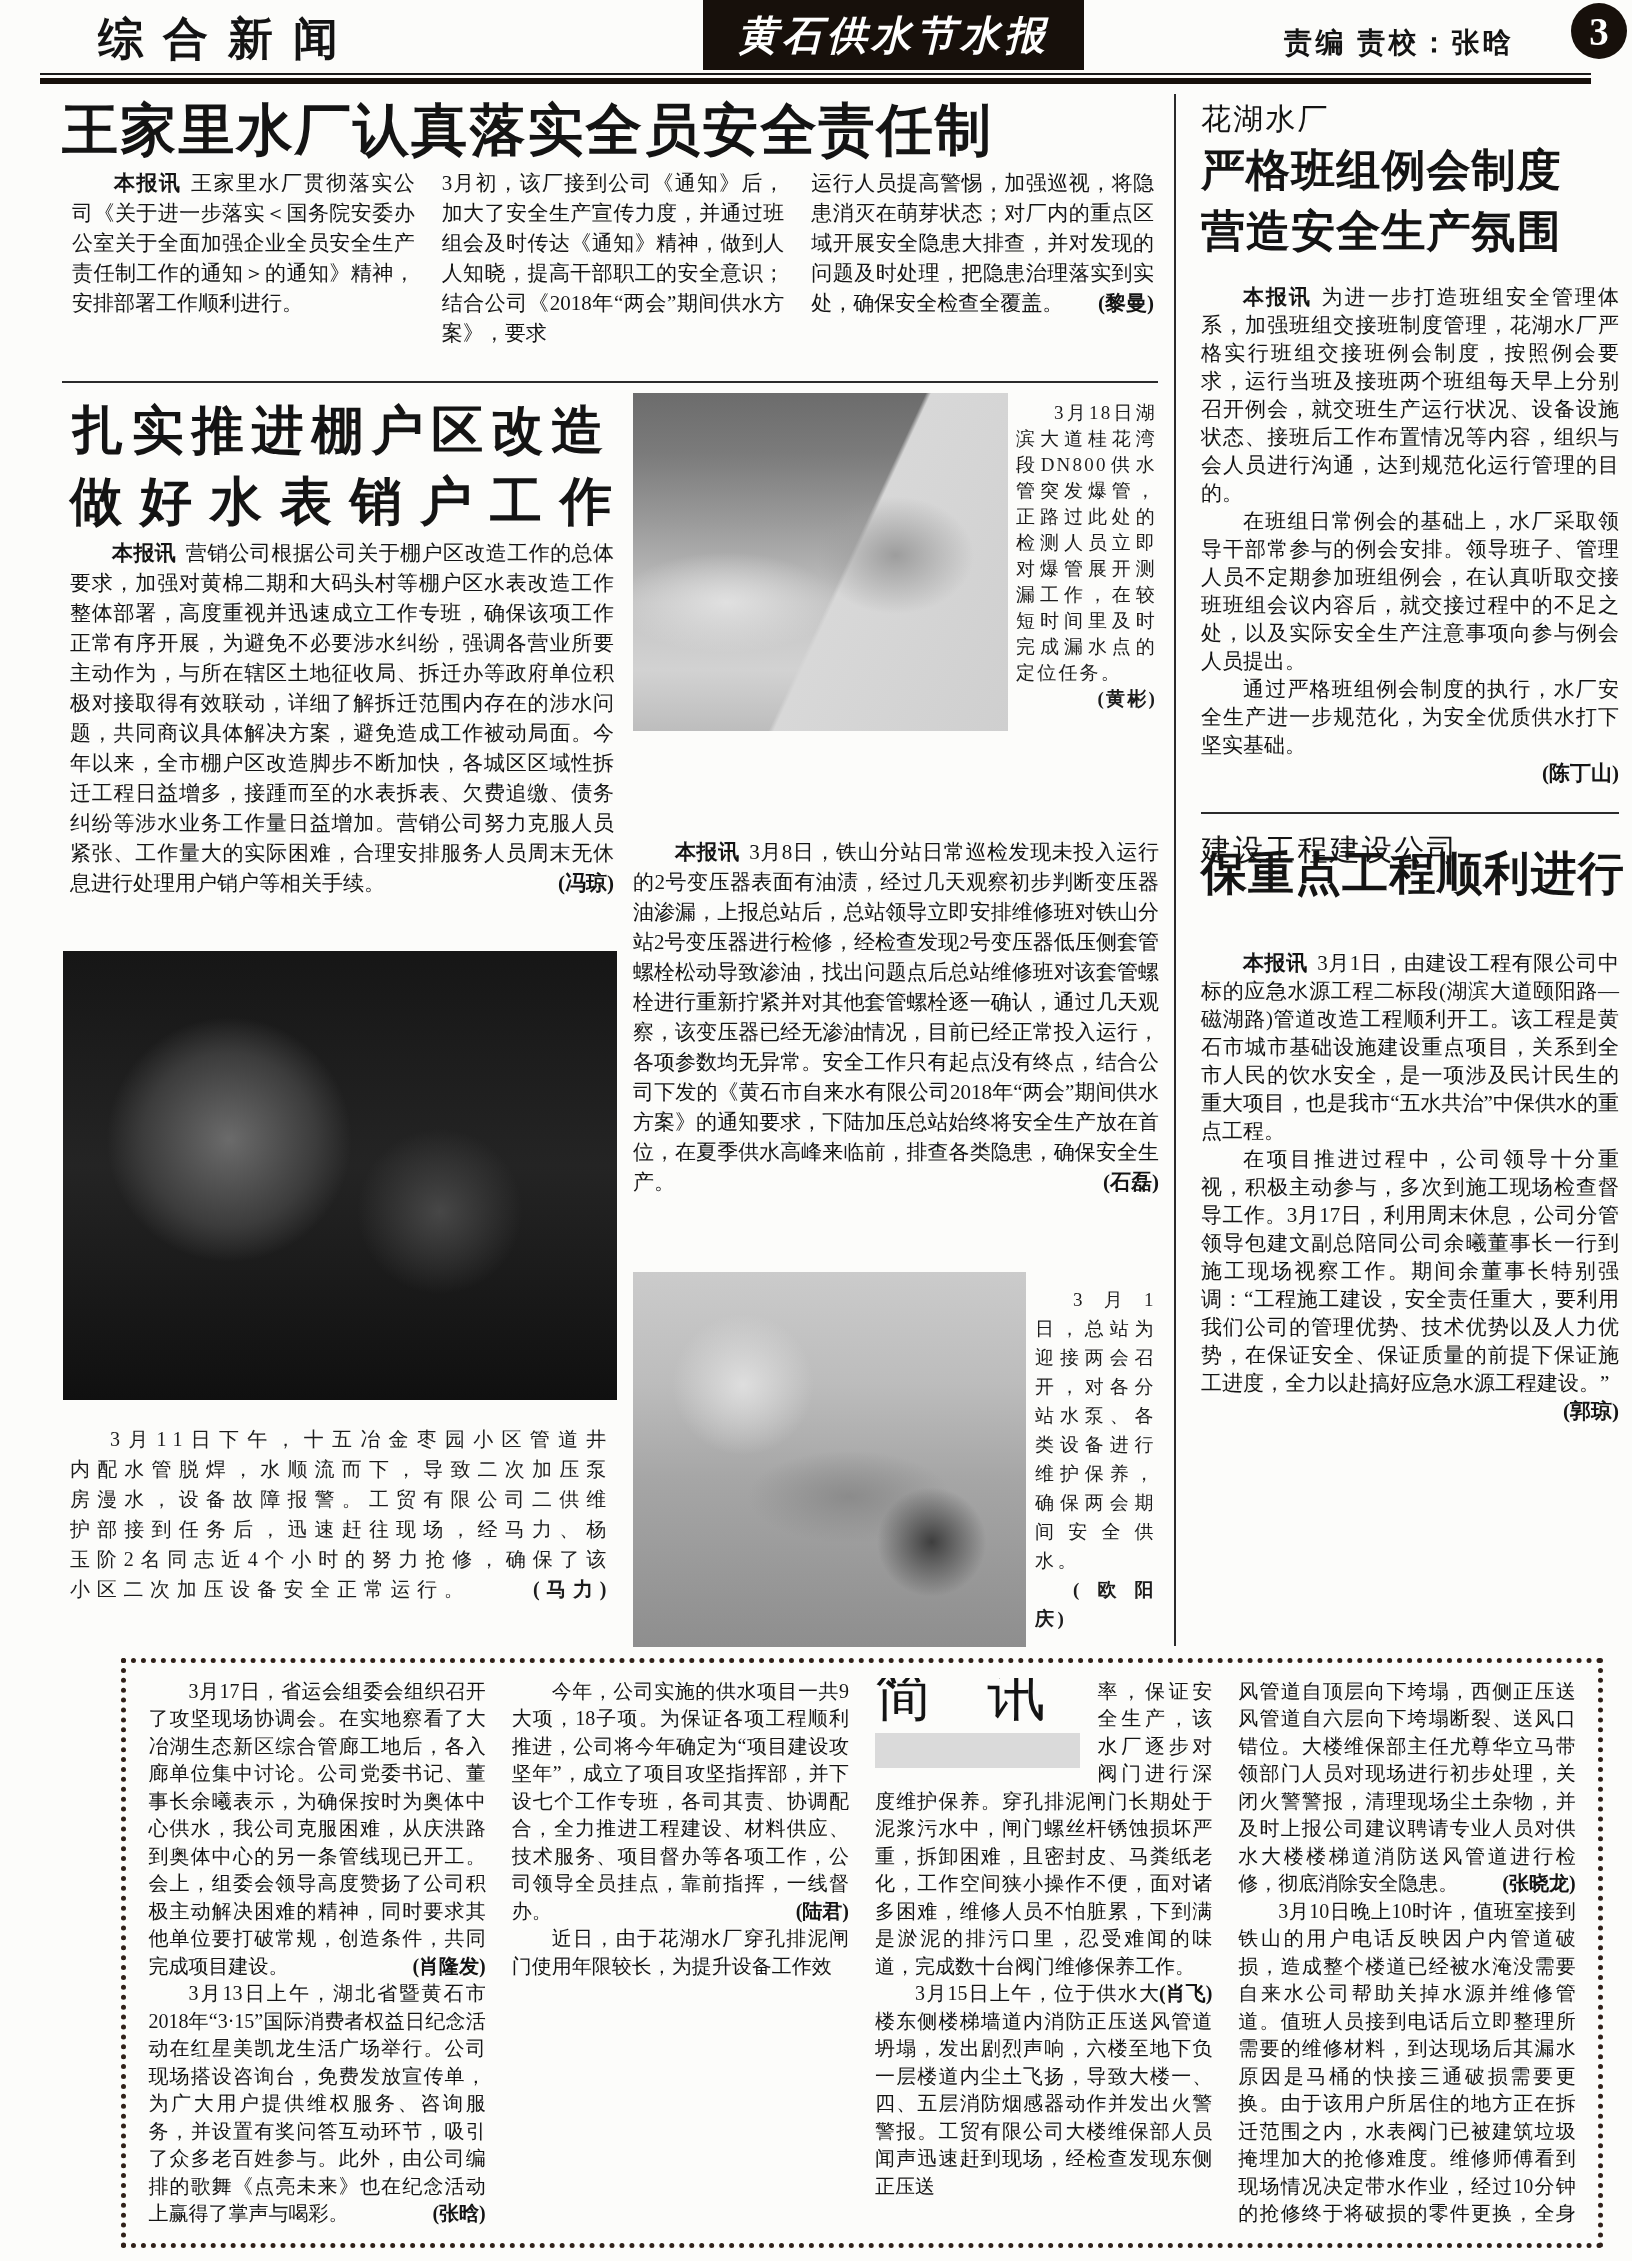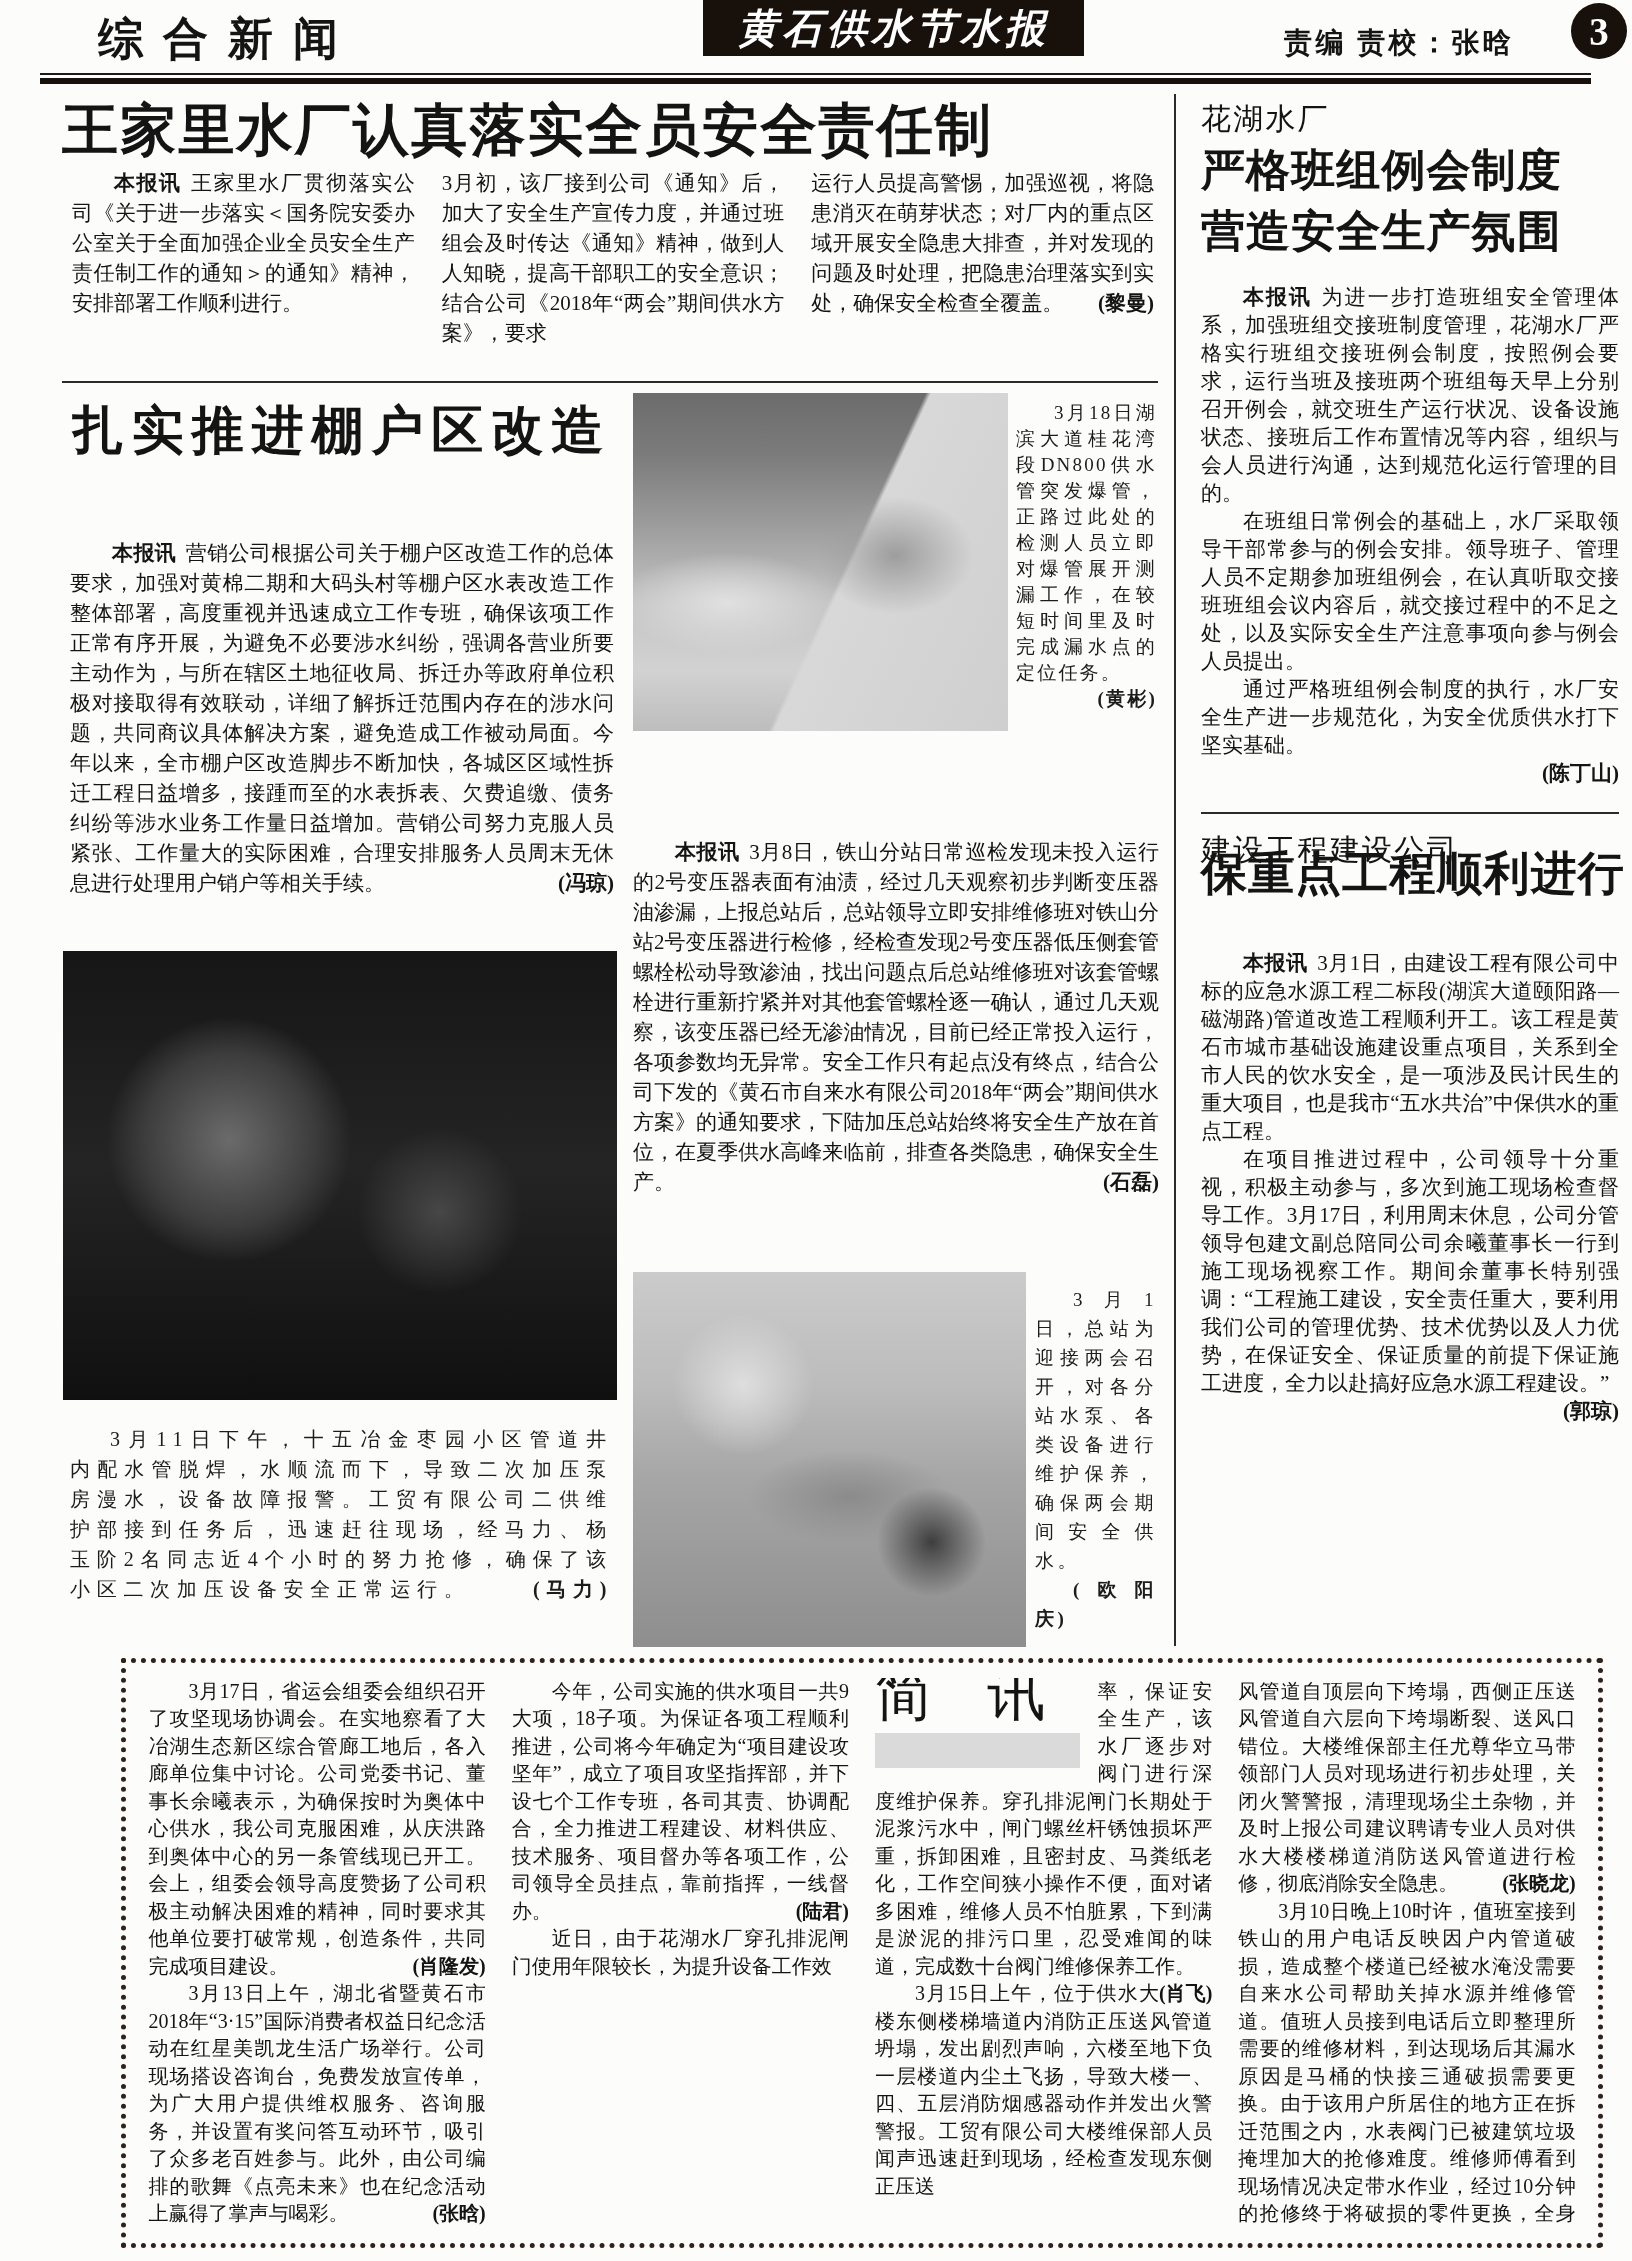--- a/index.html
+++ b/index.html
@@ -3,21 +3,21 @@
 <meta charset="utf-8">
 <style>
   html,body{margin:0;padding:0;background:#e8e8e4;}
   .page{position:relative;width:1633px;height:2261px;background:#fcfcfa;color:#141414;
         font-family:"Liberation Serif","DejaVu Serif",serif;overflow:hidden;}
   .abs{position:absolute;}
   .sans{font-family:"Liberation Sans","DejaVu Sans",sans-serif;}
 
   
   .section-title{left:98px;top:9px;font-size:45px;font-weight:bold;letter-spacing:20px;white-space:nowrap;text-align:center;}
-  .masthead-box{left:703px;top:0;width:381px;height:56px;background:#17100b;
+  .masthead-box{left:703px;top:0;width:381px;height:70px;background:#17100b;
                 display:flex;align-items:center;justify-content:center;}
   .masthead-box span{color:#ffffff;font-size:40px;font-weight:bold;font-style:italic;letter-spacing:4.5px;white-space:nowrap;}
   .editors{left:1284px;top:23.6px;font-size:28px;font-weight:bold;letter-spacing:3.4px;white-space:nowrap;}
   .page-circle{left:1571px;top:3.4px;width:56px;height:56px;border-radius:50%;background:#17100b;
                color:#fff;display:flex;align-items:center;justify-content:center;
                font-size:39px;font-weight:bold;}
   .rule-thin{left:40px;top:73px;width:1551px;height:1.7px;background:#1a1a1a;}
   .rule-thick{left:40px;top:78px;width:1551px;height:6.2px;background:#17100b;}
 
   
@@ -107,20 +107,21 @@
 
   <div class="abs lead-title">王家里水厂认真落实全员安全责任制</div>
   <div class="abs lead-cols">
     <p class="para indent col"><b class="leadin">本报讯</b><span>王家里水厂贯彻落实公司《关于进一步落实＜国务院安委办公室关于全面加强企业全员安全生产责任制工作的通知＞的通知》精神，安排部署工作顺利进行。</span></p>
     <p class="para col cont"><span>3月初，该厂接到公司《通知》后，加大了安全生产宣传力度，并通过班组会及时传达《通知》精神，做到人人知晓，提高干部职工的安全意识；结合公司《2018年“两会”期间供水方案》，要求</span></p>
     <p class="para col cont"><span>运行人员提高警惕，加强巡视，将隐患消灭在萌芽状态；对厂内的重点区域开展安全隐患大排查，并对发现的问题及时处理，把隐患治理落实到实处，确保安全检查全覆盖。</span><span class="sig">(黎曼)</span></p>
   </div>
   <div class="abs lead-rule"></div>
 
   <div class="abs housing-t1">扎实推进棚户区改造</div>
+  <div class="abs housing-t2">做好水表销户工作</div>
   <div class="abs housing-body">
     <p class="para indent"><b class="leadin">本报讯</b><span>营销公司根据公司关于棚户区改造工作的总体要求，加强对黄棉二期和大码头村等棚户区水表改造工作整体部署，高度重视并迅速成立工作专班，确保该项工作正常有序开展，为避免不必要涉水纠纷，强调各营业所要主动作为，与所在辖区土地征收局、拆迁办等政府单位积极对接取得有效联动，详细了解拆迁范围内存在的涉水问题，共同商议具体解决方案，避免造成工作被动局面。今年以来，全市棚户区改造脚步不断加快，各城区区域性拆迁工程日益增多，接踵而至的水表拆表、欠费追缴、债务纠纷等涉水业务工作量日益增加。营销公司努力克服人员紧张、工作量大的实际困难，合理安排服务人员周末无休息进行处理用户销户等相关手续。</span><span class="sig">(冯琼)</span></p>
   </div>
 
   <div class="abs photo photo1"></div>
   <div class="abs cap cap1">
     <p class="para indent"><span>3月18日湖滨大道桂花湾段DN800供水管突发爆管，正路过此处的检测人员立即对爆管展开测漏工作，在较短时间里及时完成漏水点的定位任务。</span><span class="sig">(黄彬)</span></p>
   </div>
 
   <div class="abs patrol-body">

